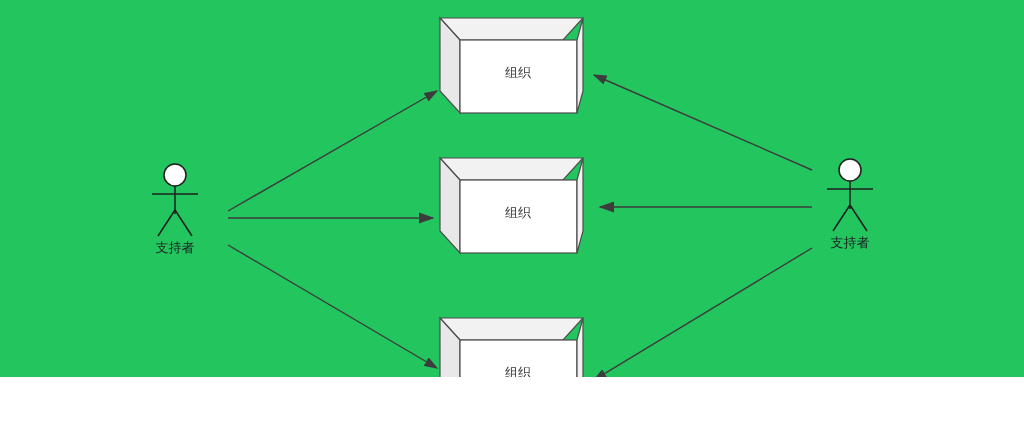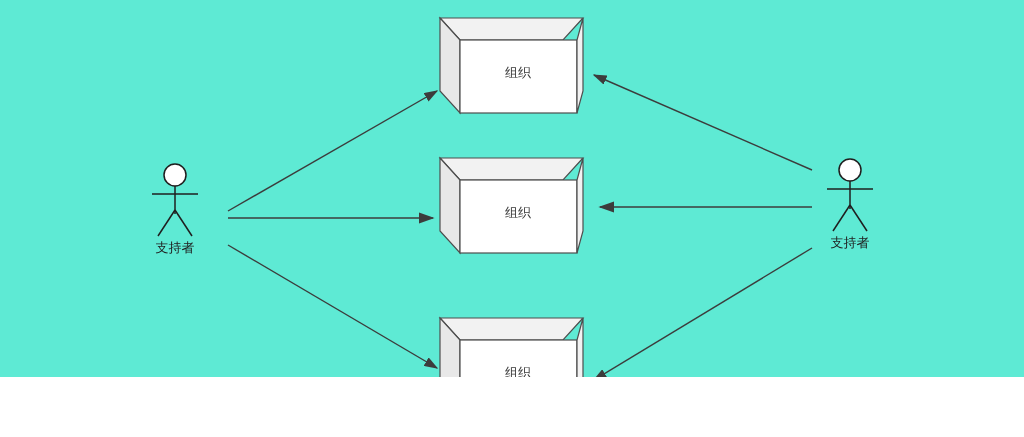--- a/index.html
+++ b/index.html
@@ -7,21 +7,21 @@
     padding: 0;
     background: #ffffff;
   }
   body {
     font-family: "Liberation Sans", "DejaVu Sans", sans-serif;
   }
   #canvas {
     position: relative;
     width: 1024px;
     height: 377px;
-    background: #5eead4;
+    background: #22c55e;
     overflow: hidden;
   }
   #diagram-svg {
     position: absolute;
     top: 0;
     left: 0;
     width: 1024px;
     height: 437px;
     display: block;
   }

